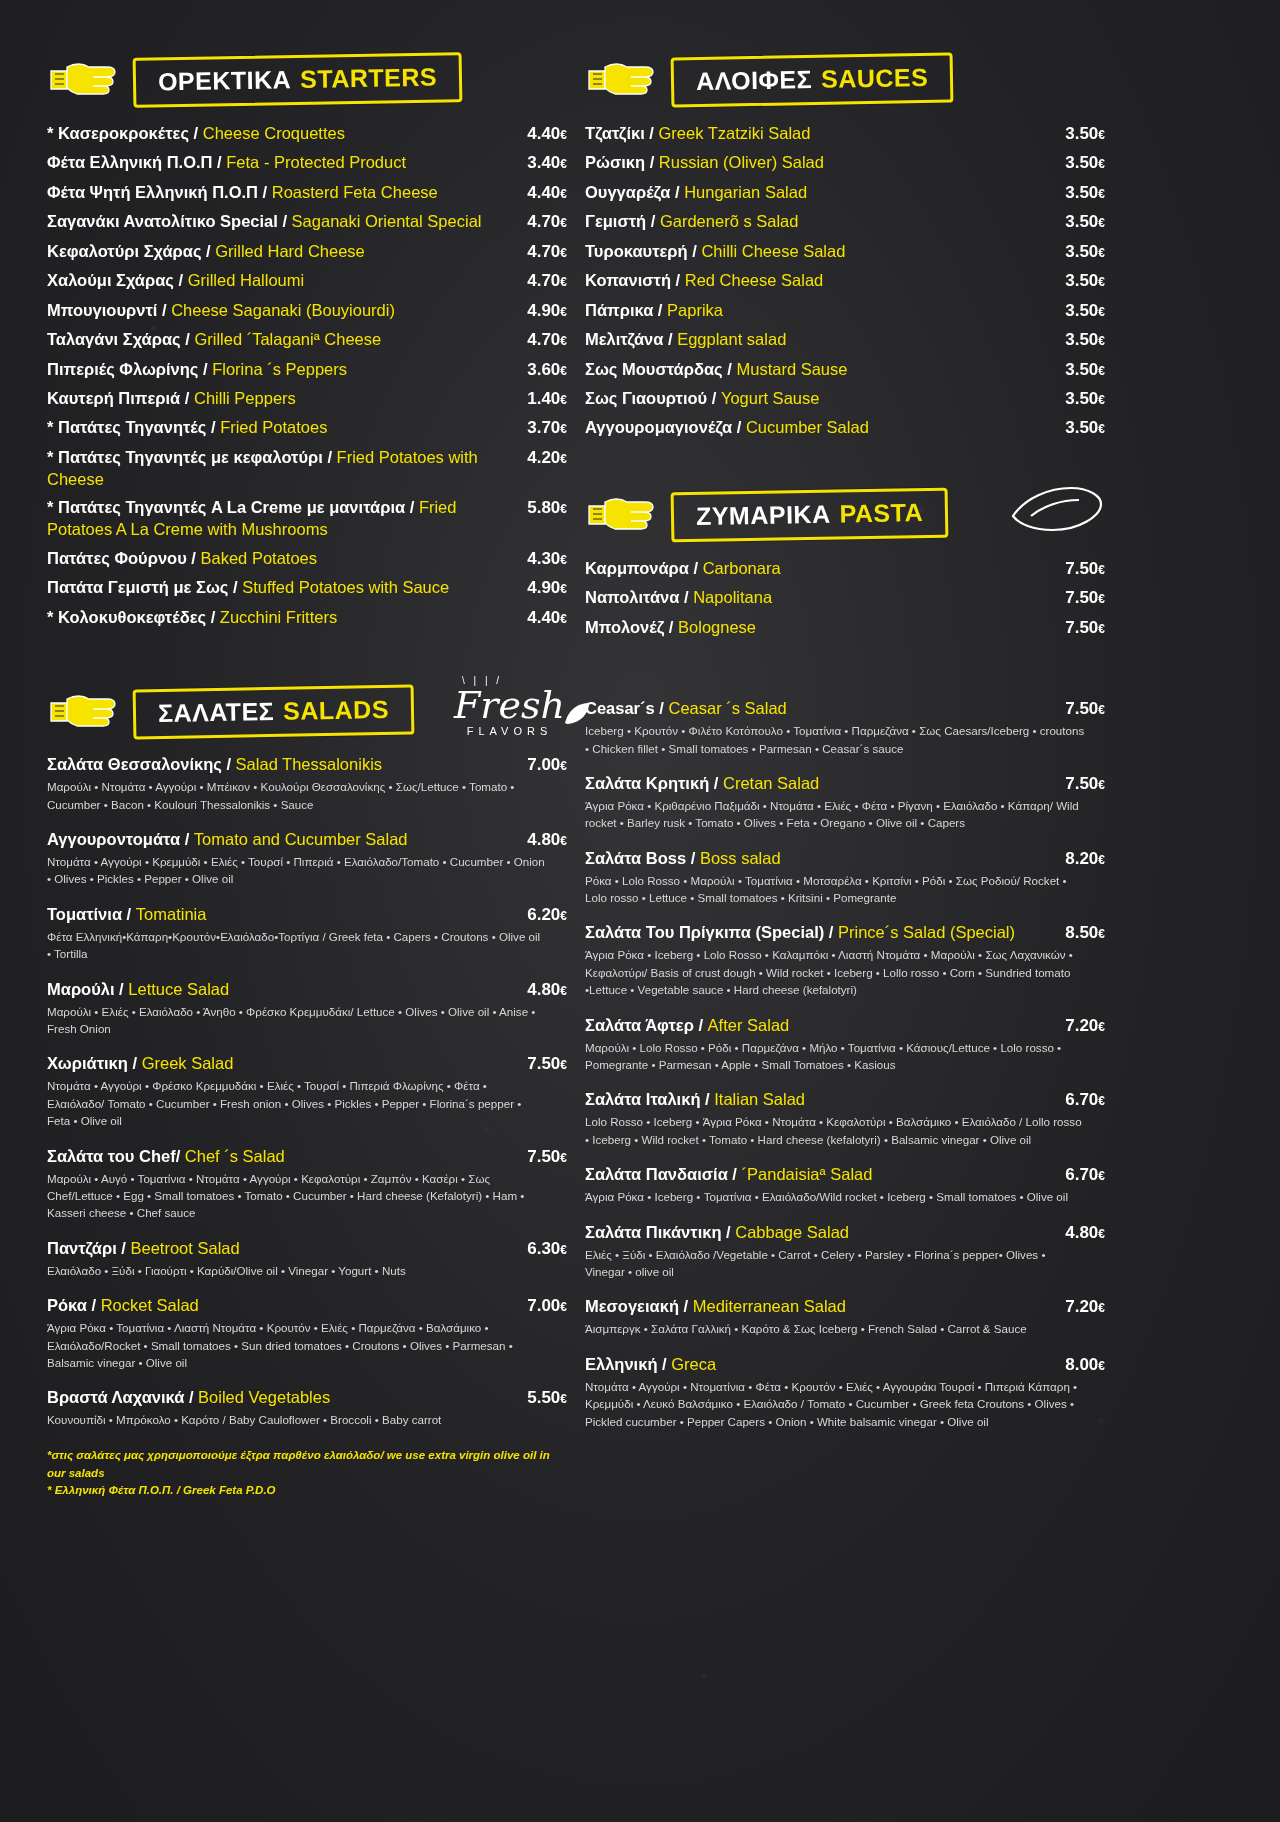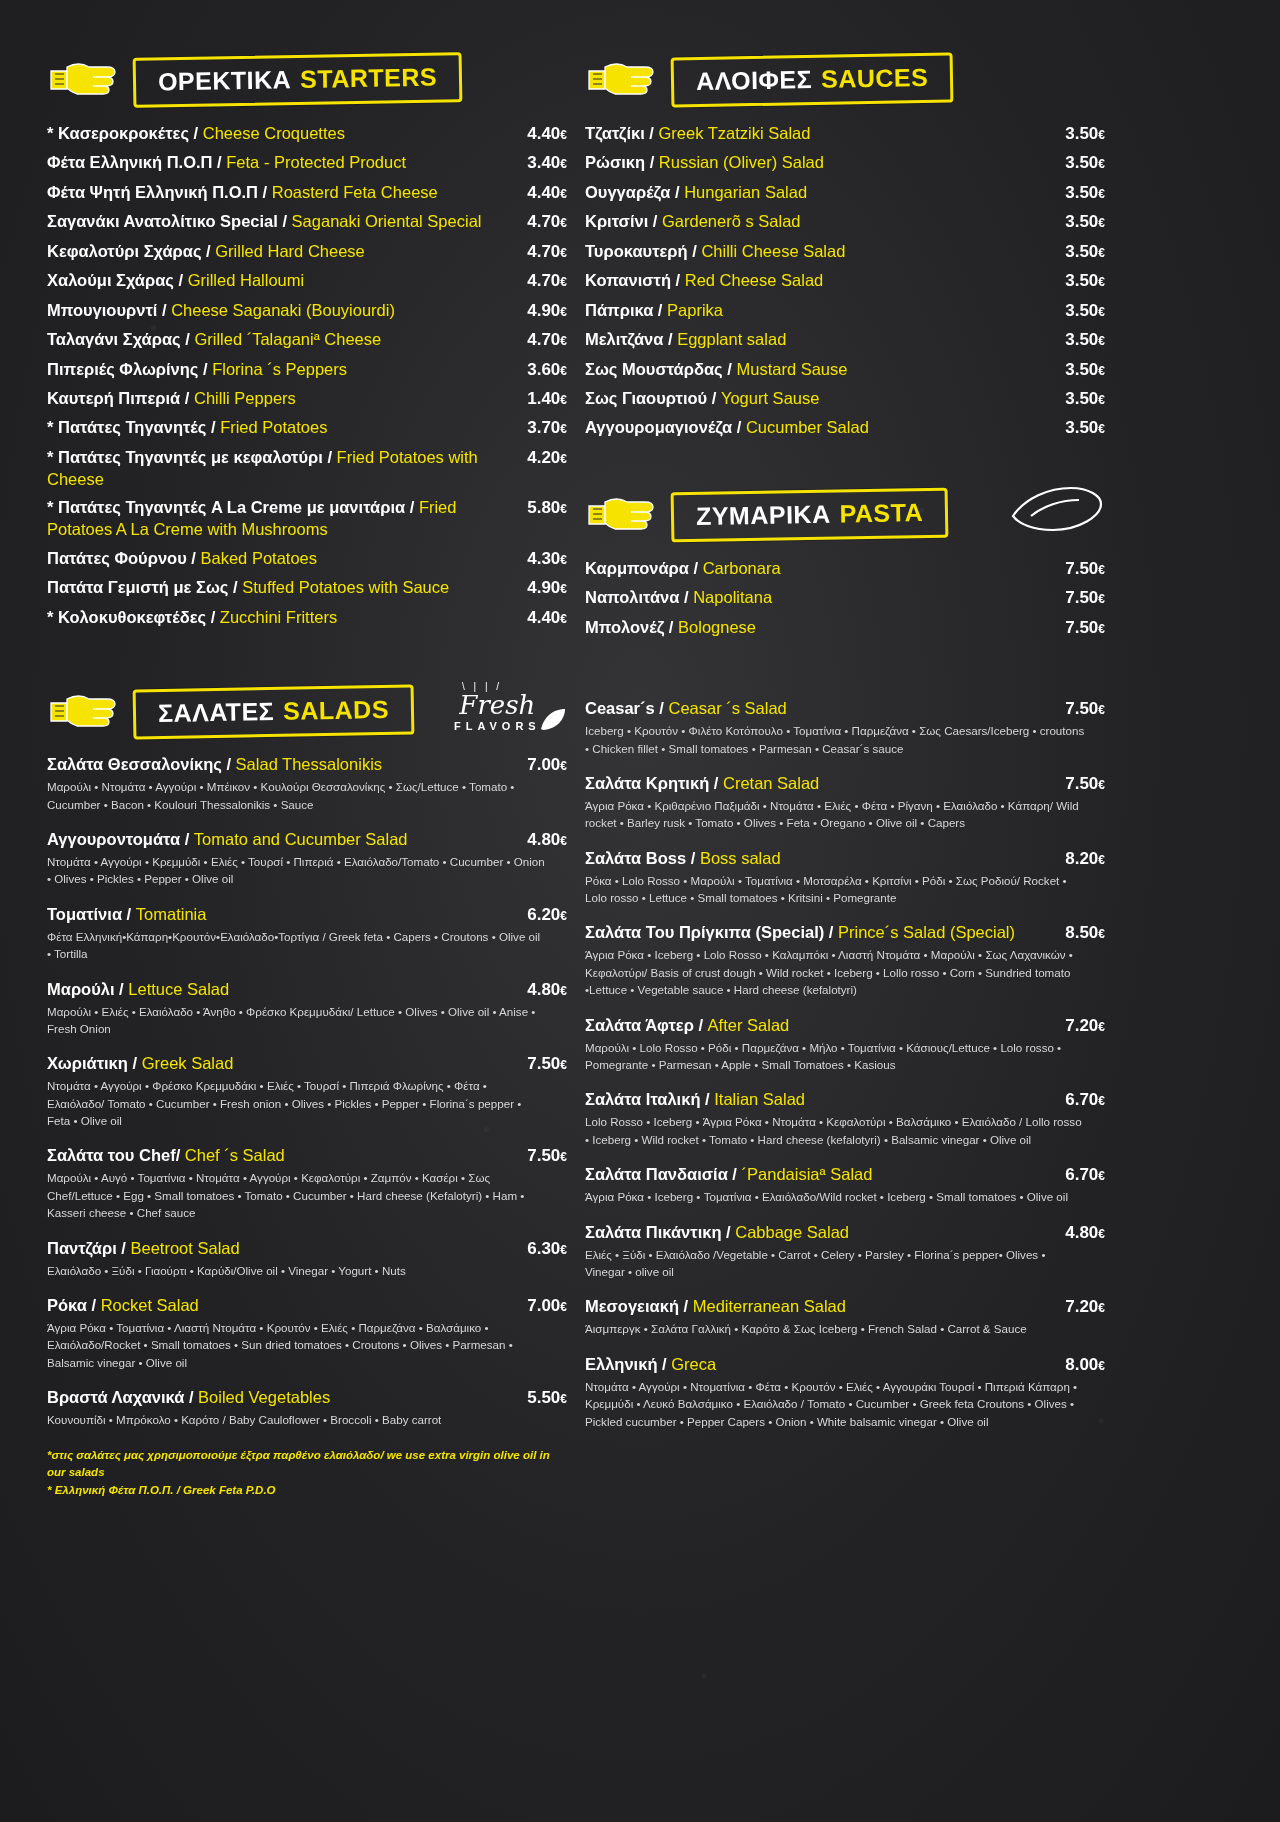--- a/index.html
+++ b/index.html
@@ -53,22 +53,22 @@
   .sline .nm .gr{color:#fff;font-weight:bold;}
   .sline .nm .en{color:#f6e400;}
   .sline .pr{flex:0 0 auto;font-size:17px;font-weight:bold;}
   .sline .pr .cur{font-size:12px;}
   .desc{color:#d7d7d7;font-size:11.6px;line-height:1.5;margin-top:3px;max-width:500px;}
 
   .note{color:#f6e400;font-size:11.5px;font-style:italic;line-height:1.55;margin-top:18px;font-weight:bold;}
 
   
   .fresh{position:relative;margin-left:26px;text-align:center;color:#fff;}
-  .fresh .scr{font-family:"DejaVu Serif", serif;font-style:italic;font-size:26px;line-height:.95;}
-  .fresh .sub{font-size:11px;letter-spacing:5px;font-weight:bold;margin-top:2px;}
+  .fresh .scr{font-family:"DejaVu Serif", serif;font-style:italic;font-size:38px;line-height:.95;}
+  .fresh .sub{font-size:11px;letter-spacing:5px;font-weight:normal;margin-top:2px;}
   .fresh .sparks{position:absolute;top:-12px;left:8px;font-size:10px;color:#fff;letter-spacing:3px;}
   .leaf{position:absolute;right:-26px;top:14px;}
 
   .pasta-illu{position:absolute;right:0;top:-8px;}
 </style>
 </head>
 <body>
 
 <div class="page">
 
@@ -269,21 +269,21 @@
         </div>
         <div class="row">
           <div class="nm"><span class="gr">Ρώσικη / </span><span class="en">Russian (Oliver) Salad</span></div>
           <div class="pr">3.50<span class="cur">€</span></div>
         </div>
         <div class="row">
           <div class="nm"><span class="gr">Ουγγαρέζα / </span><span class="en">Hungarian Salad</span></div>
           <div class="pr">3.50<span class="cur">€</span></div>
         </div>
         <div class="row">
-          <div class="nm"><span class="gr">Κριτσίνι / </span><span class="en">Gardenerõ s Salad</span></div>
+          <div class="nm"><span class="gr">Γεμιστή / </span><span class="en">Gardenerõ s Salad</span></div>
           <div class="pr">3.50<span class="cur">€</span></div>
         </div>
         <div class="row">
           <div class="nm"><span class="gr">Τυροκαυτερή / </span><span class="en">Chilli Cheese Salad</span></div>
           <div class="pr">3.50<span class="cur">€</span></div>
         </div>
         <div class="row">
           <div class="nm"><span class="gr">Κοπανιστή / </span><span class="en">Red Cheese Salad</span></div>
           <div class="pr">3.50<span class="cur">€</span></div>
         </div>

